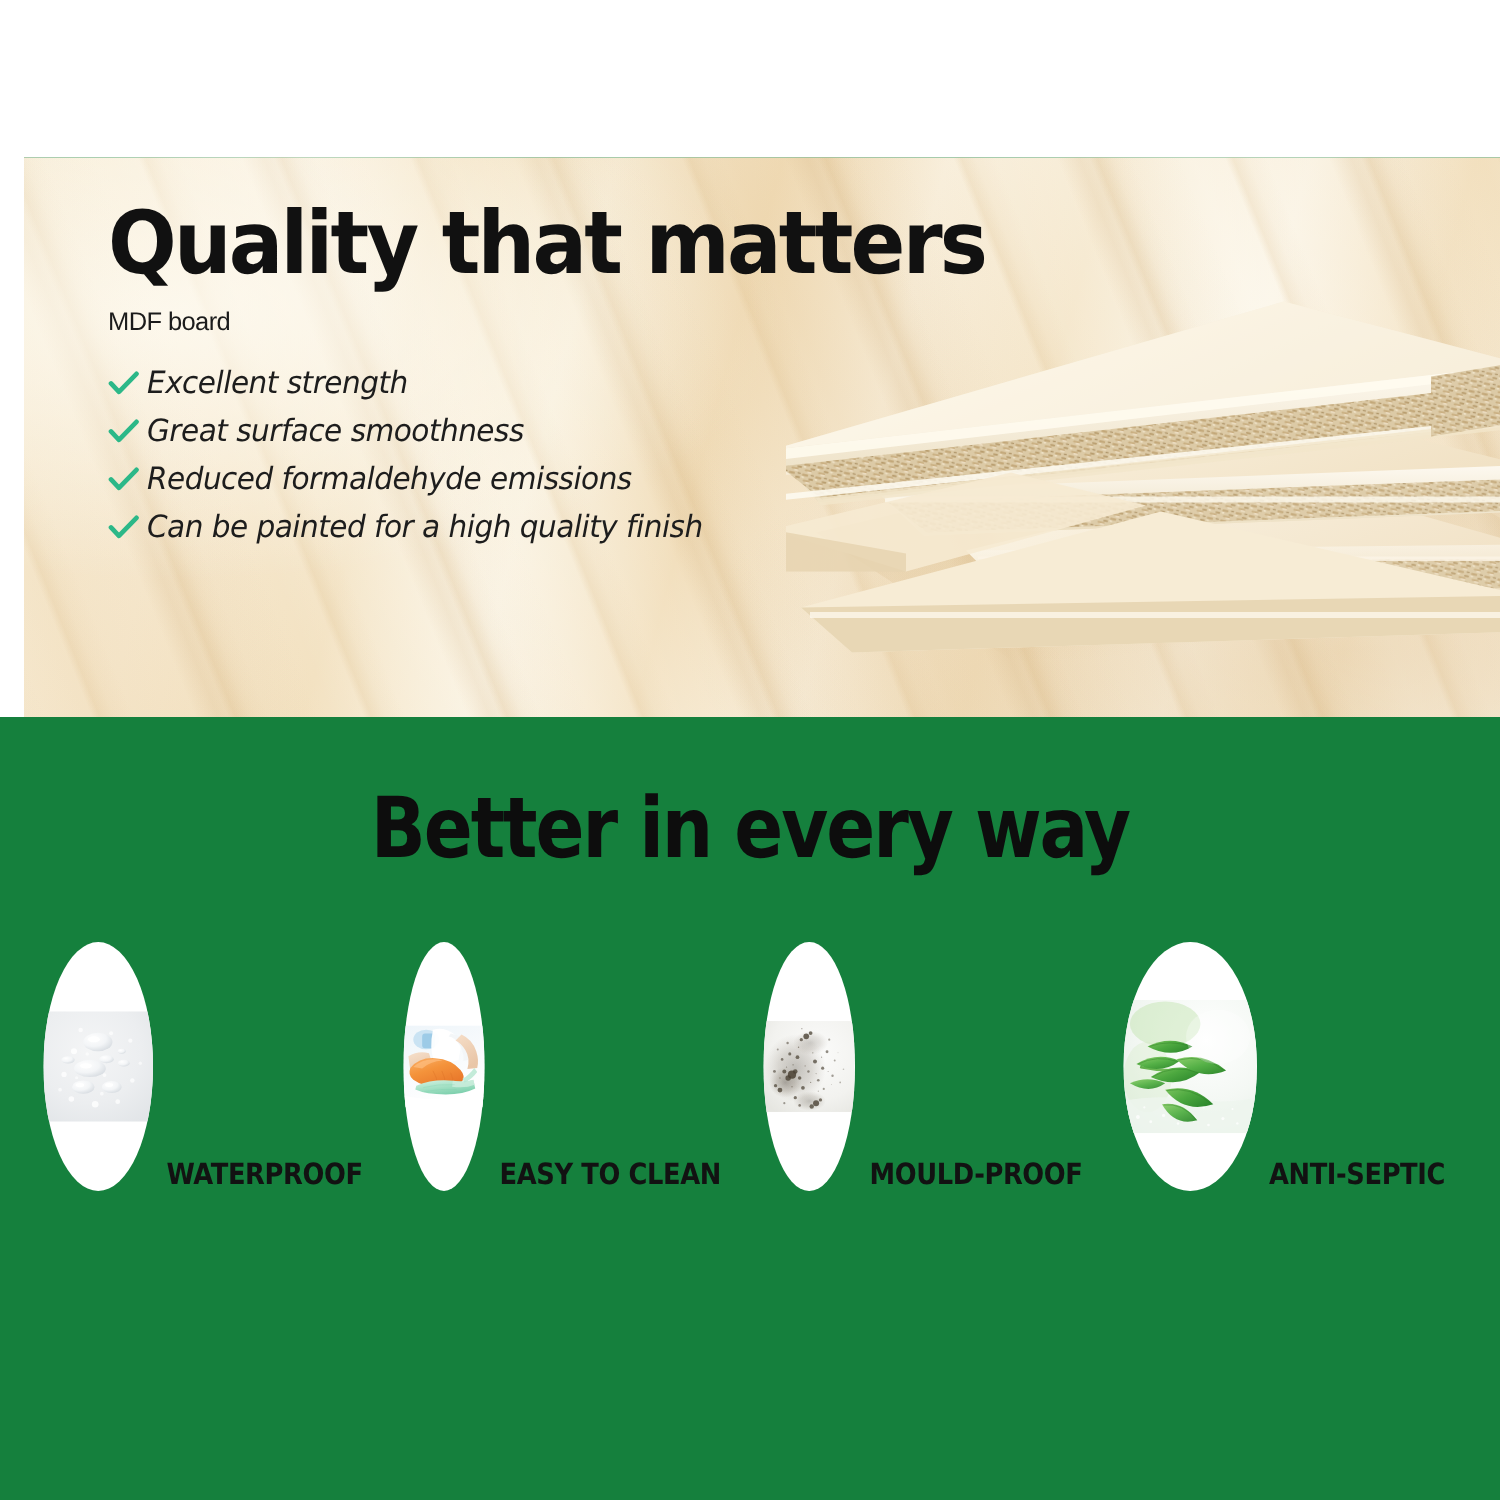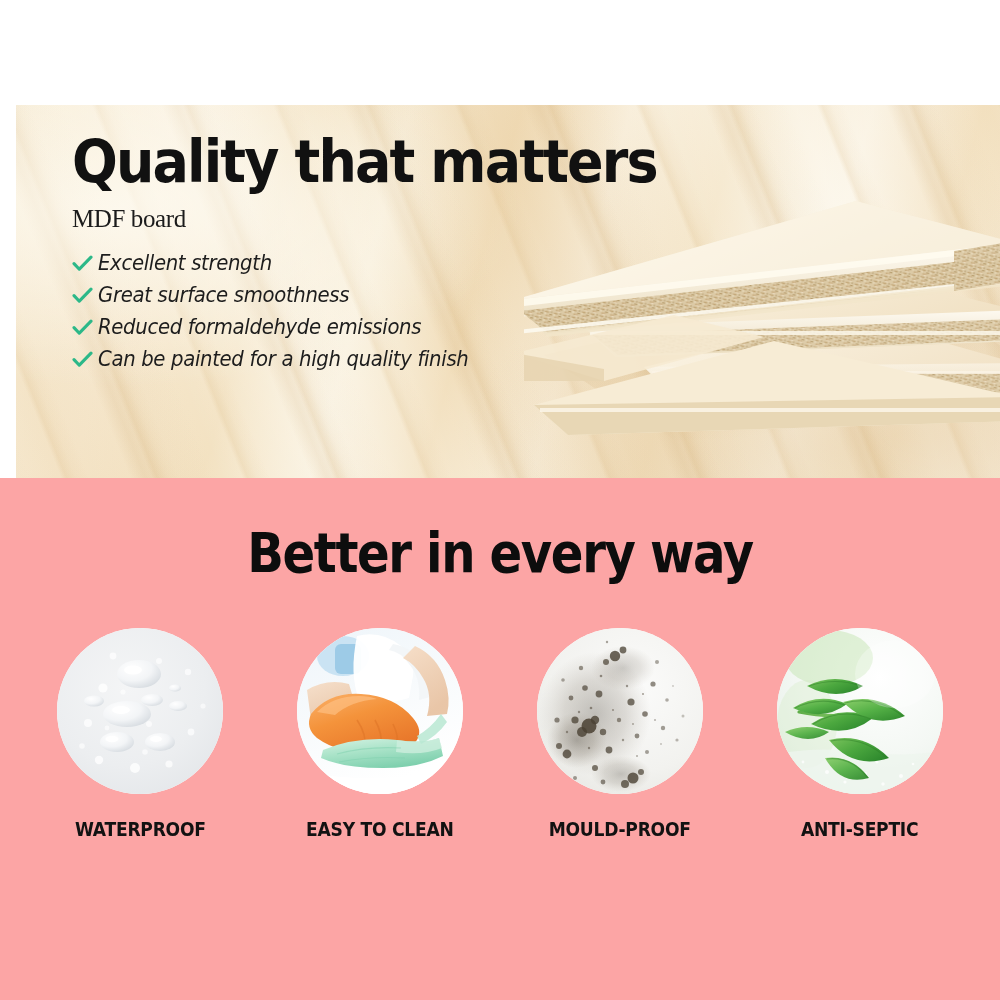--- a/index.html
+++ b/index.html
@@ -92,22 +92,22 @@
     font-size:58px;
     line-height:1.0;
     letter-spacing:-2.0px;
     color:#111111;
     transform:scaleX(0.93);
     transform-origin:left center;
     white-space:nowrap;
   }
   .subhead {
     margin-top:14px;
-    font-family:Liberation Serif, serif;
-    font-size:25px;
+    font-family:Liberation Sans, sans-serif;
+    font-size:17px;
     font-weight:500;
     color:#1b1b1b;
     letter-spacing:-0.4px;
   }
   .bullets { margin-top:15px; }
   .bullet {
     display:flex; align-items:center;
     height:30px;
     margin-bottom:2px;
     font-style:italic;
@@ -121,42 +121,42 @@
     font-family:"DejaVu Sans", sans-serif;
     font-size:20.5px;
     color:#1d1d1d;
     letter-spacing:-0.35px;
     transform:scaleX(0.96);
     transform-origin:left center;
     white-space:nowrap;
   }
 
   
-  .lower { position:absolute; left:0; top:478px; width:1000px; height:522px; background:#fca5a5; }
+  .lower { position:absolute; left:0; top:478px; width:1000px; height:522px; background:#15803d; }
 
   .section-title {
     position:absolute; left:0; top:42px; width:1000px;
     text-align:center;
     font-family:"DejaVu Sans", sans-serif;
     font-weight:bold;
     font-size:56px;
     letter-spacing:-1.6px;
     color:#0d0d0d;
   }
   .section-title span {
     display:inline-block;
     transform:scaleX(0.86);
   }
 
   .features {
     position:absolute; left:0; top:150px; width:1000px;
     display:flex; justify-content:center; align-items:flex-start;
     gap:18px;
   }
-  .feature { width:222px; display:flex; flex-direction:column; align-items:center; }
+  .feature { width:222px; display:flex; flex-direction:row; align-items:flex-end; }
   .circle {
     width:166px; height:166px; border-radius:50%;
     overflow:hidden; position:relative;
     background:#ffffff;
   }
   .circle svg { display:block; width:100%; height:100%; }
   .feature-label {
     margin-top:24px;
     font-family:"DejaVu Sans", sans-serif;
     font-weight:bold;

